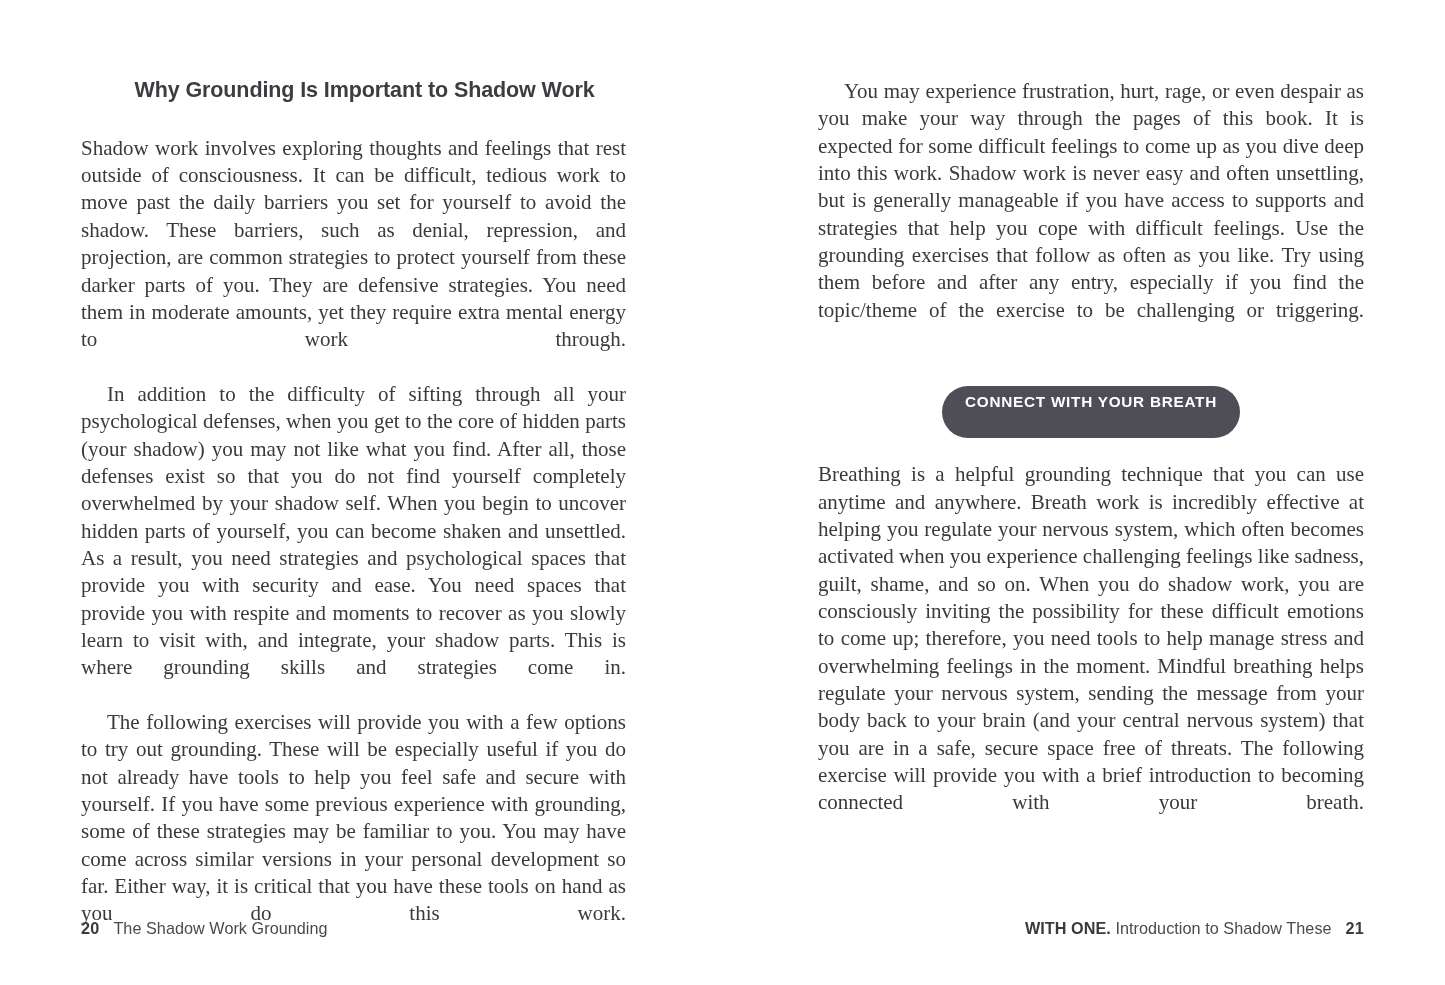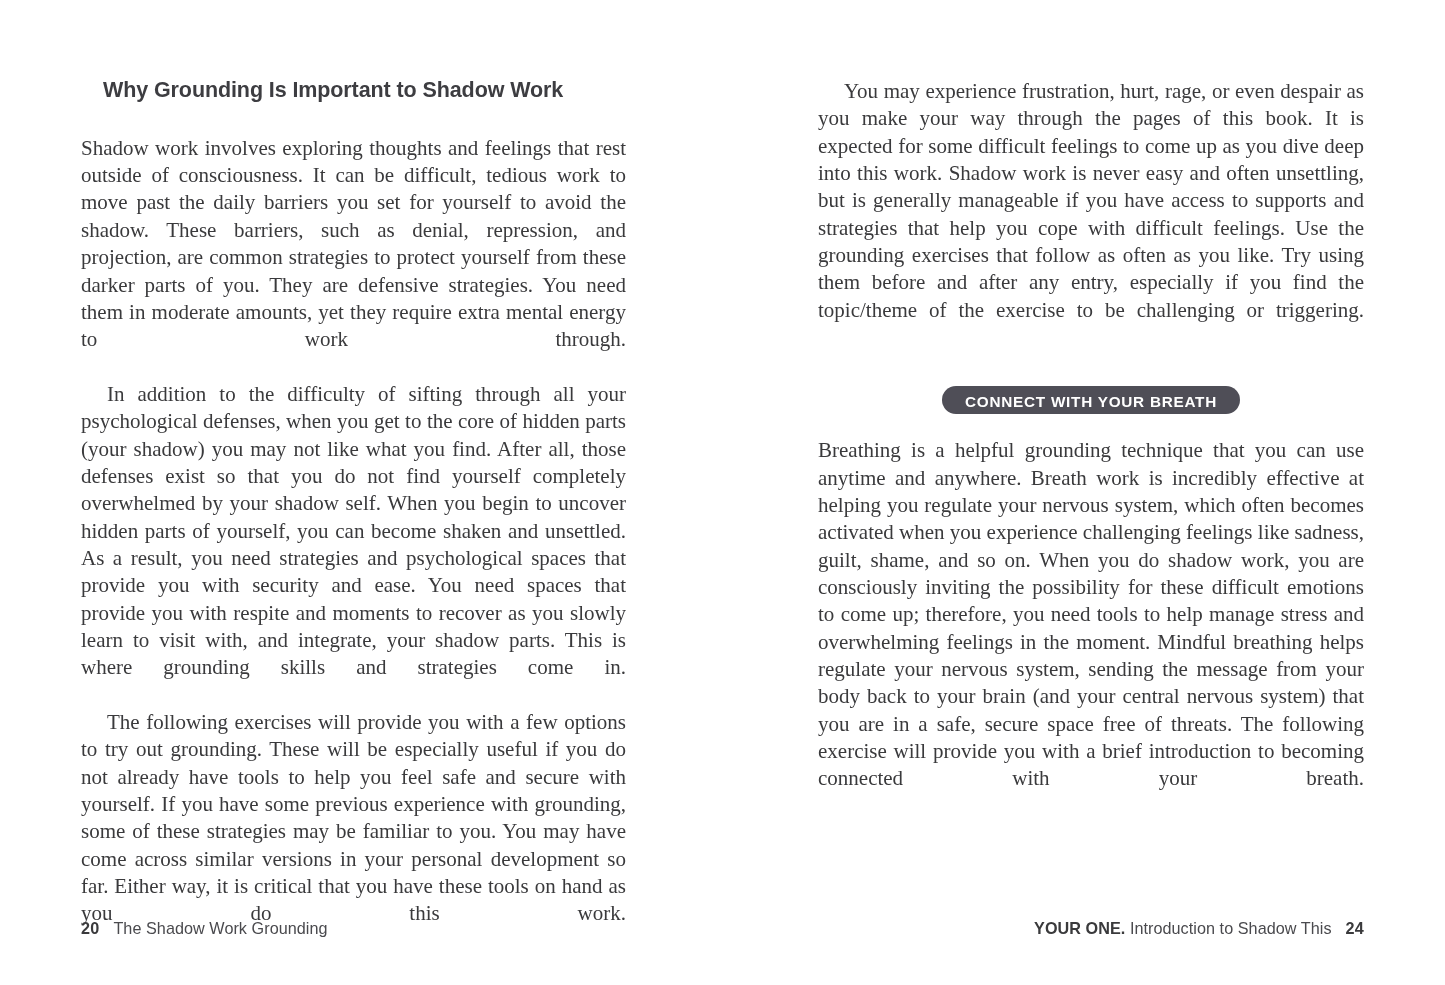--- a/index.html
+++ b/index.html
@@ -39,20 +39,21 @@
 
   
   .chapter-heading {
     font-family: "Liberation Sans", "DejaVu Sans", sans-serif;
     font-weight: bold;
     font-size: 21.5px;
     letter-spacing: -0.1px;
     color: #3d3d41;
     margin: 0 0 31px 22px;
     line-height: 1.2;
+    text-align: center;
   }
 
   
   p.body {
     margin: 0;
     font-size: 21px;
     line-height: 27.35px;
     text-align: justify;
     text-justify: inter-word;
     color: #3a3a3c;
@@ -75,21 +76,21 @@
     margin: 35px 0 23px 0;
   }
   .badge {
     display: inline-block;
     background: #4f4e57;
     color: #ffffff;
     font-family: "Liberation Sans", "DejaVu Sans", sans-serif;
     font-weight: bold;
     font-size: 15.3px;
     letter-spacing: 0.75px;
-    padding: 8px 23px 3px 23px;
+    padding: 8px 23px 27px 23px;
     border-radius: 100px;
     line-height: 1.1;
     white-space: nowrap;
   }
 
   
   .footer {
     position: absolute;
     bottom: 47px;
     font-family: "Liberation Sans", "DejaVu Sans", sans-serif;
@@ -145,18 +146,18 @@
 
 
       <div class="badge-wrap">
         <span class="badge">CONNECT WITH YOUR BREATH</span>
       </div>
 
       <p class="body">Breathing is a helpful grounding technique that you can use anytime and anywhere. Breath work is incredibly effective at helping you regulate your nervous system, which often becomes activated when you experience challenging feelings like sadness, guilt, shame, and so on. When you do shadow work, you are consciously inviting the possibility for these dif­ficult emotions to come up; therefore, you need tools to help manage stress and overwhelming feelings in the moment. Mindful breathing helps regulate your nervous system, send­ing the message from your body back to your brain (and your central nervous system) that you are in a safe, secure space free of threats. The following exercise will provide you with a brief introduction to becoming connected with your breath.</p>
     </div>
 
     <div class="footer">
-      <span class="running-head"><span class="part">YOUR ONE.</span><span> Introduction to Shadow This</span></span>
-      <span class="folio">24</span>
+      <span class="running-head"><span class="part">WITH ONE.</span><span> Introduction to Shadow These</span></span>
+      <span class="folio">21</span>
     </div>
   </div>
 
 </div>
 
 </body></html>

